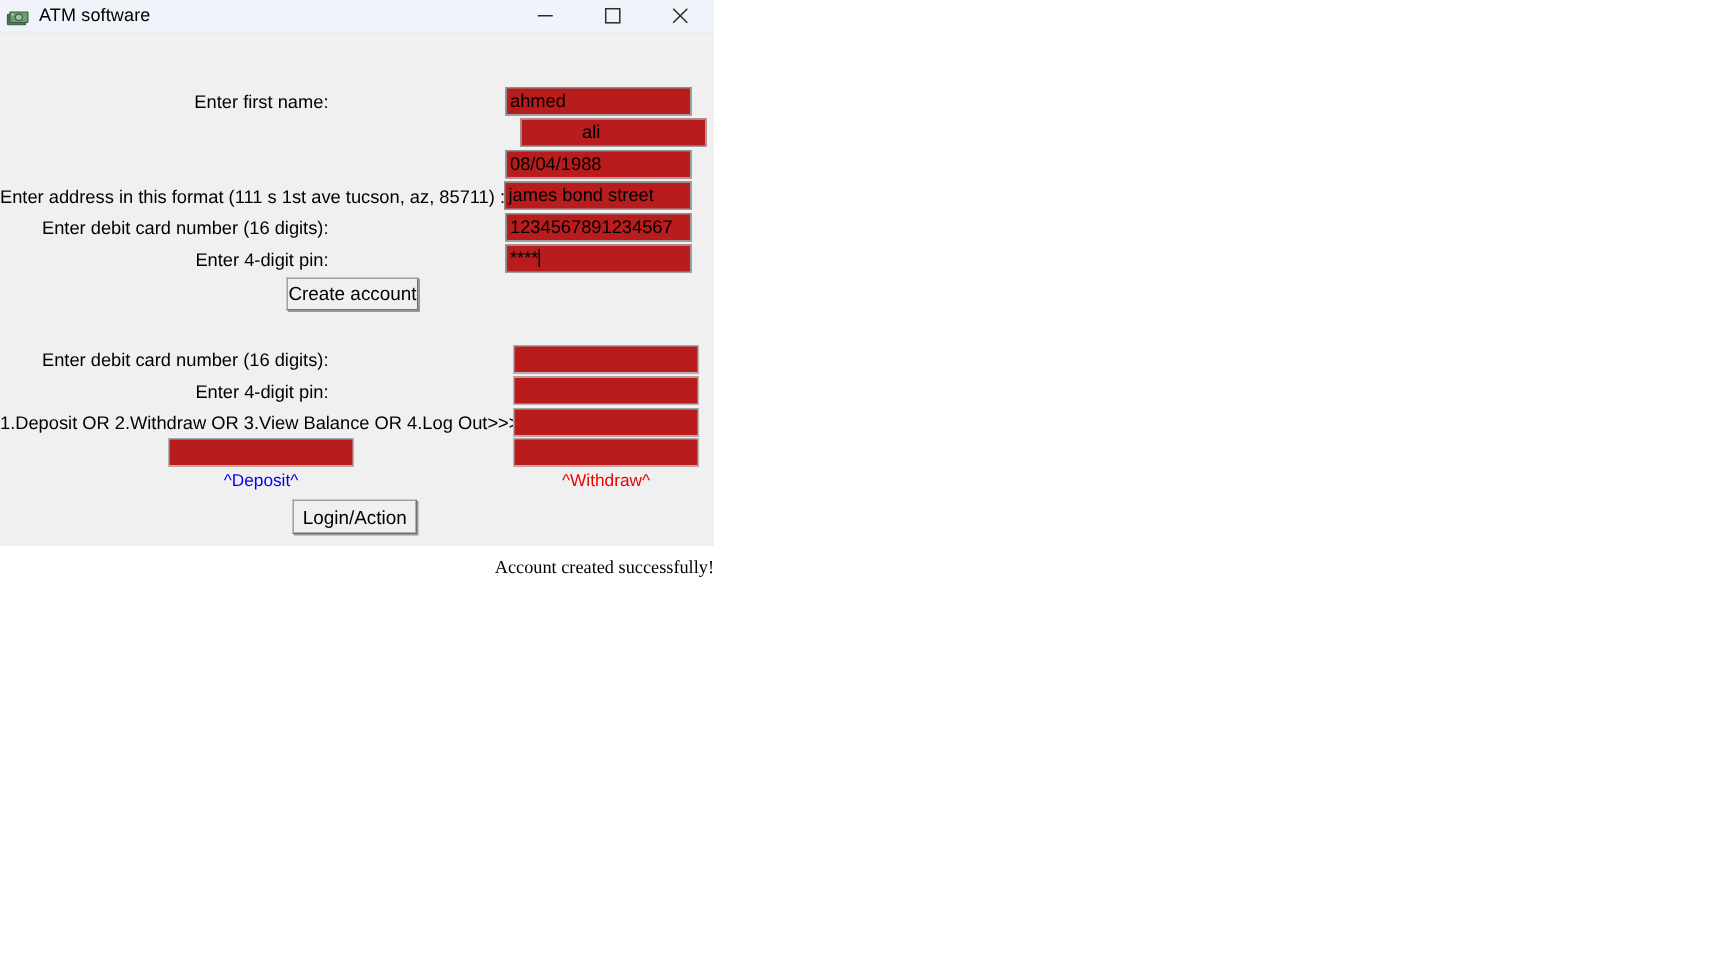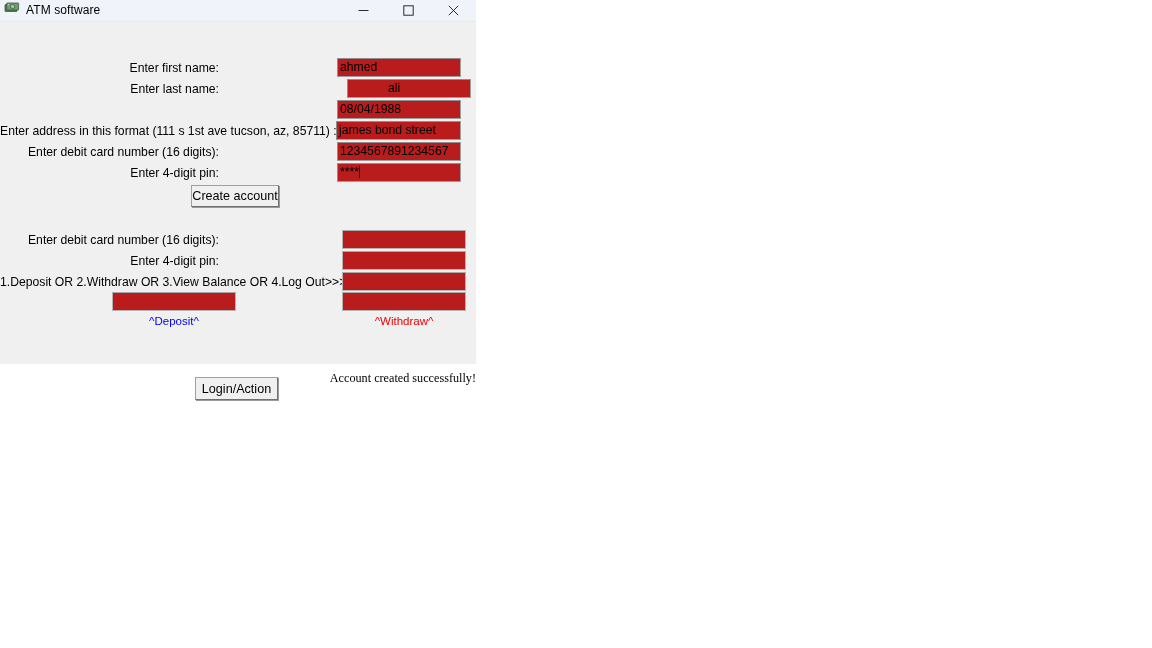--- a/index.html
+++ b/index.html
@@ -24,21 +24,21 @@
     background: #f0f0f0;
     box-sizing: border-box;
   }
 
   
   #title-bar {
     position: relative;
     height: 21px;
     background: #f0f3f9;
     display: flex;
-    align-items: flex-start;
+    align-items: flex-end;
     border-bottom: 1px solid #e8eaee;
   }
   #title-icon {
     width: 16px;
     height: 16px;
     margin-left: 4px;
     margin-right: 6px;
     flex: 0 0 auto;
   }
   #title-text {
@@ -175,21 +175,20 @@
           </svg>
       </div>
     </div>
   </div>
 
   <div id="client">
 
     <div class="lbl lbl-right" style="left:0px; top:39px; width:219px;">Enter first name:</div>
     <div class="tfield" style="left:337px; top:36px; width:124px; height:19px;" placeholder="">ahmed</div>
 
-    <div class="lbl lbl-right" style="left:0px; top:60px; width:219px;">Enter last name:</div>
     <div class="tfield" style="left:347px; top:57px; width:124px; height:19px;padding-left:40px;" placeholder="">ali</div>
 
     <div class="tfield" style="left:337px; top:78px; width:124px; height:19px;" placeholder="">08/04/1988</div>
 
     <div class="lbl lbl-right" style="left:0px; top:102px; width:334px;text-align:right;">Enter address in this format (111 s 1st ave tucson, az, 85711) :</div>
     <div class="tfield" style="left:336px; top:99px; width:125px; height:19px;" placeholder="">james bond street</div>
 
     <div class="lbl lbl-right" style="left:0px; top:123px; width:219px;">Enter debit card number (16 digits):</div>
     <div class="tfield" style="left:337px; top:120px; width:124px; height:19px;" placeholder="">1234567891234567</div>
 
@@ -206,18 +205,18 @@
 
     <div class="lbl lbl-right" style="left:0px; top:253px; width:340px;">1.Deposit OR 2.Withdraw OR 3.View Balance OR 4.Log Out&gt;&gt;&gt;</div>
     <div class="tfield empty" style="left:342px; top:250px; width:124px; height:19px;" placeholder=""></div>
 
     <div class="tfield empty" style="left:112px; top:270px; width:124px; height:19px;" placeholder=""></div>
     <div class="tfield empty" style="left:342px; top:270px; width:124px; height:19px;" placeholder=""></div>
 
     <div class="status-blue" style="left:112px; top:293px; width:124px; text-align:center;">^Deposit^</div>
     <div class="status-red" style="left:342px; top:293px; width:124px; text-align:center;">^Withdraw^</div>
 
-    <button class="btn" style="left:195px; top:311px; width:83px; height:23px;margin-top:44px;">Login/Action</button>
+    <button class="btn" style="left:195px; top:311px; width:83px; height:23px;">Login/Action</button>
 
     <div id="status-message" style="left:0px; top:349px; width:476px; text-align:right;font-family:Liberation Serif, serif;">Account created successfully!</div>
 
   </div>
 </div>
 
 </body></html>

